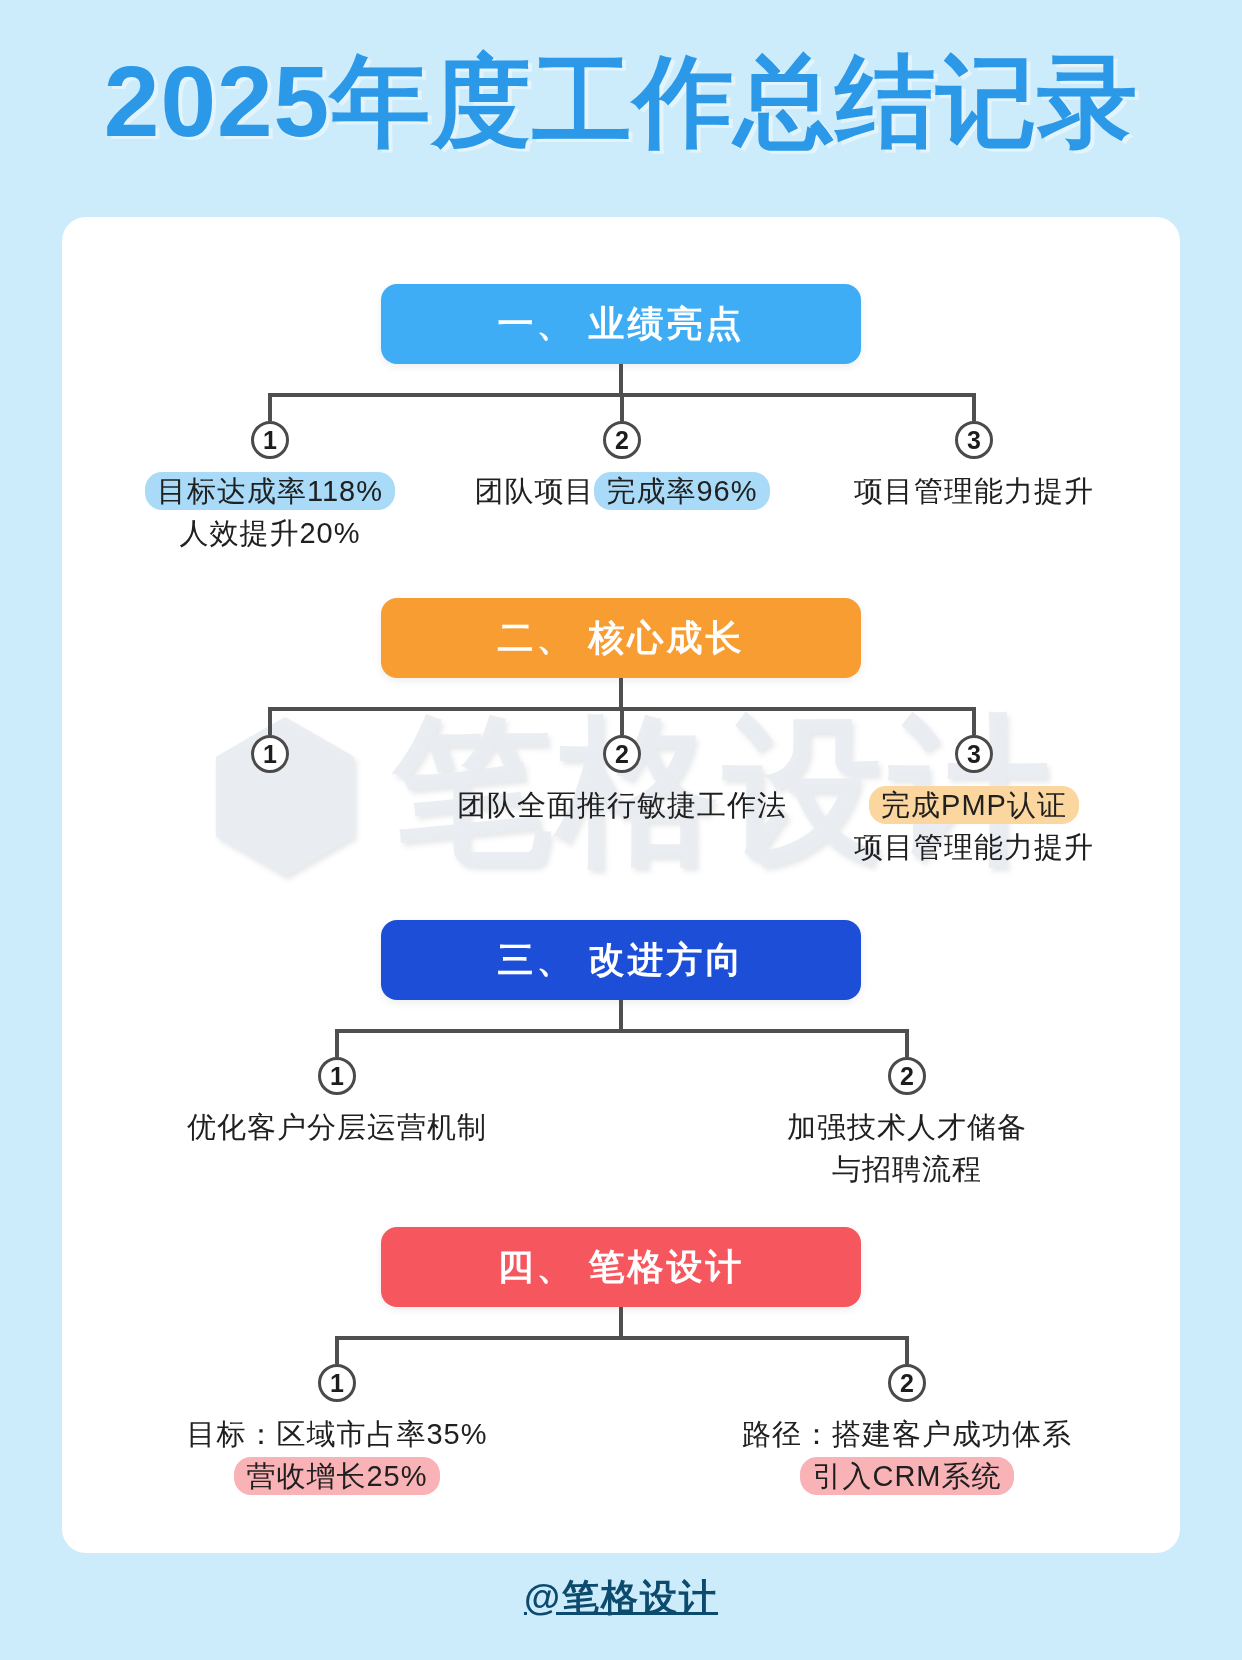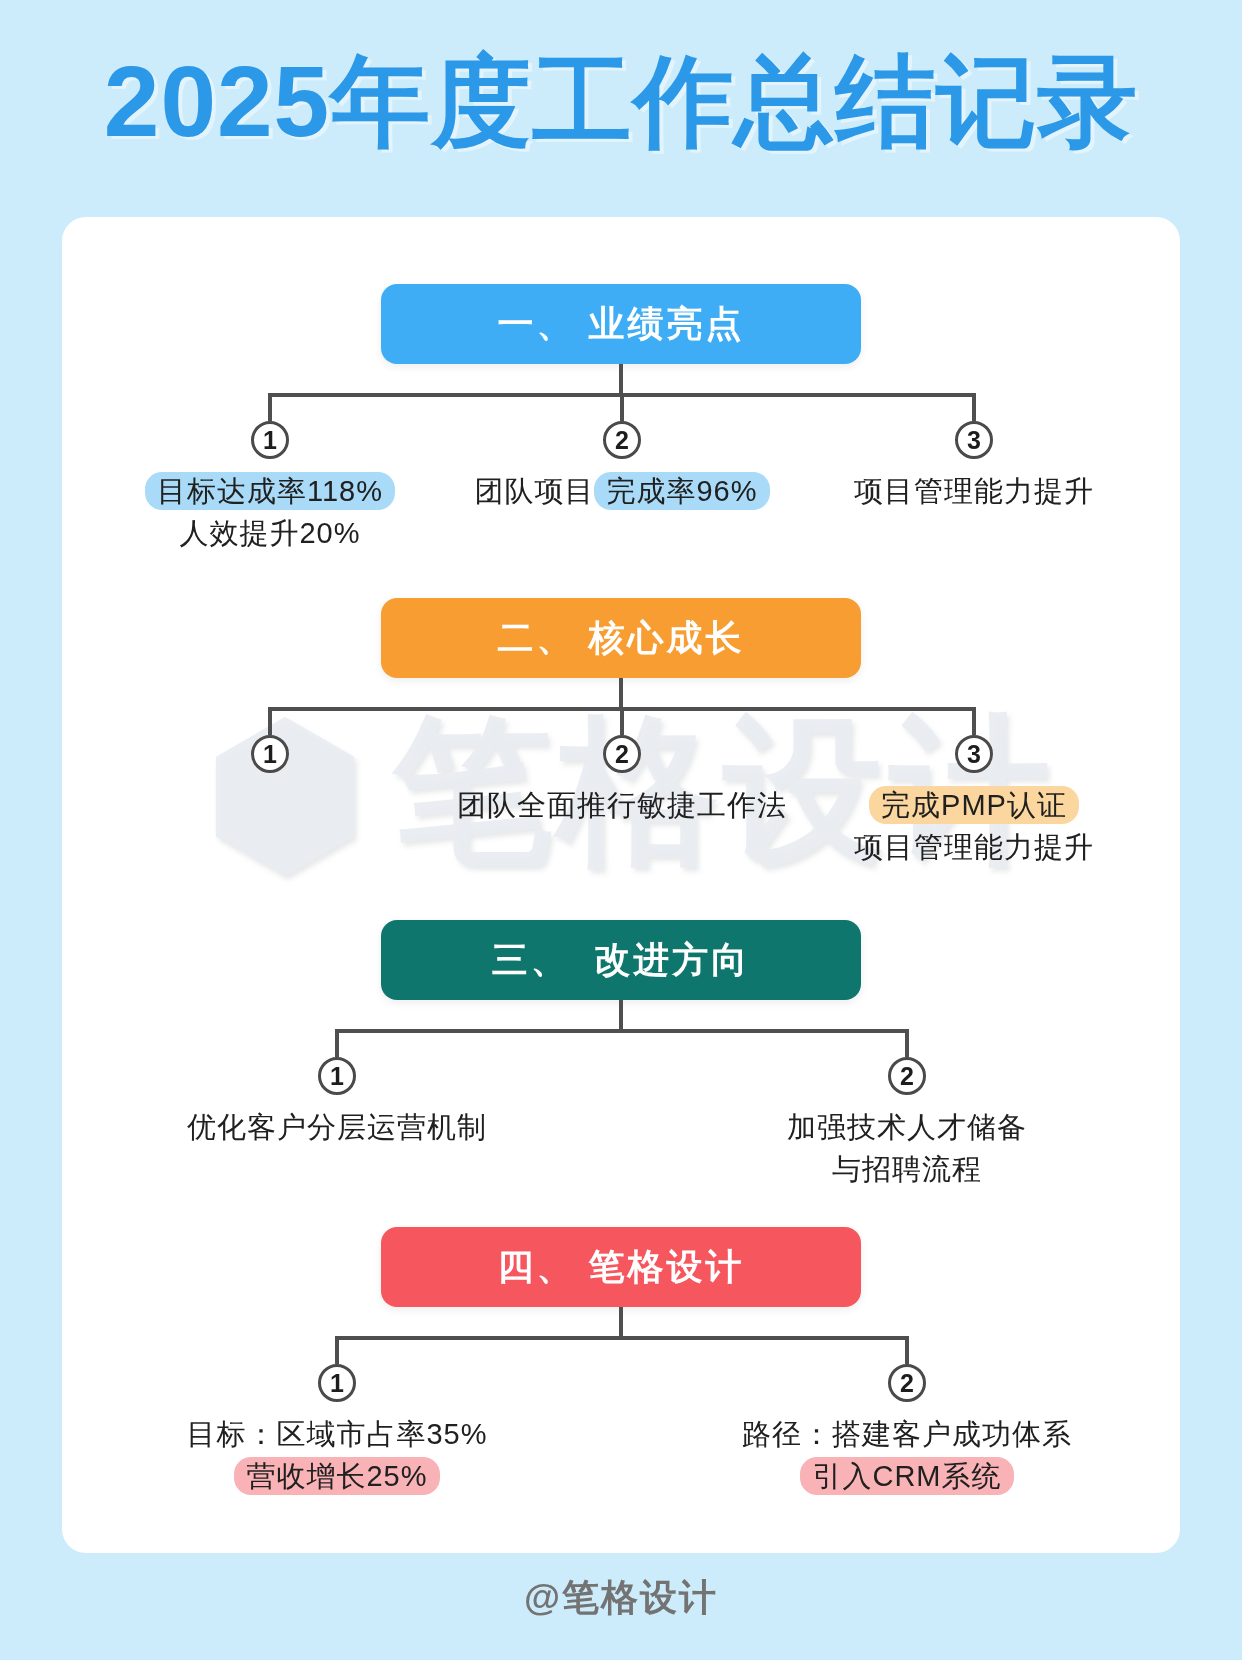--- a/index.html
+++ b/index.html
@@ -40,21 +40,21 @@
   .sec1 { top:67px; }  .sec2 { top:381px; }  .sec3 { top:703px; }  .sec4 { top:1010px; }
   .sec-header {
     position:absolute; top:0; left:50%; transform:translateX(-50%);
     width:480px; height:80px; border-radius:16px;
     color:#ffffff; font-size:36px; font-weight:700; letter-spacing:3px;
     display:flex; align-items:center; justify-content:center;
     box-shadow:0 3px 8px rgba(0,0,0,0.07);
     white-space:pre;
   }
   .h1 { background:#3fadf5; } .h2 { background:#f89d32; }
-  .h3 { background:#0f766e;font-family:Liberation Mono, monospace; } .h4 { background:#f6565e; }
+  .h3 { background:#1d4ed8; } .h4 { background:#f6565e; }
   
   .tree { position:absolute; top:80px; left:0; width:100%; height:240px; }
   .stem {
     position:absolute; top:0; left:calc(50% - 2px);
     width:4px; height:29px; background:#4f4f4f;
   }
   .bar { position:absolute; top:29px; height:4px; background:#4f4f4f; border-radius:3px; }
   .t3 .bar { left:206px; width:708px; }
   .t2 .bar { left:273px; width:574px; }
   .stub { position:absolute; top:29px; width:4px; height:28px; background:#4f4f4f; }
@@ -72,22 +72,23 @@
   }
   .line { line-height:42px; white-space:nowrap; }
   .hl { border-radius:17px; padding:3px 12px; }
   .hl:empty { padding:0; background:none; }
   .sec1 .hl { background:#a9dbf8; }
   .sec2 .hl { background:#fbd69e;margin-top:48px; }
   .sec4 .hl { background:#f9b2b6; }
   
   .footer {
     position:absolute; top:1573px; left:0; width:100%;
-    text-align:center; font-size:37px; font-weight:700; color:#737373;
+    text-align:center; font-size:37px; font-weight:700; color:#0c4a6e;
     letter-spacing:2px;
+    text-decoration:underline;
   }
 </style>
 </head>
 <body>
 
 <div class="page-title">2025年度工作总结记录</div>
 
 <div class="card">
 
   <div class="watermark">

